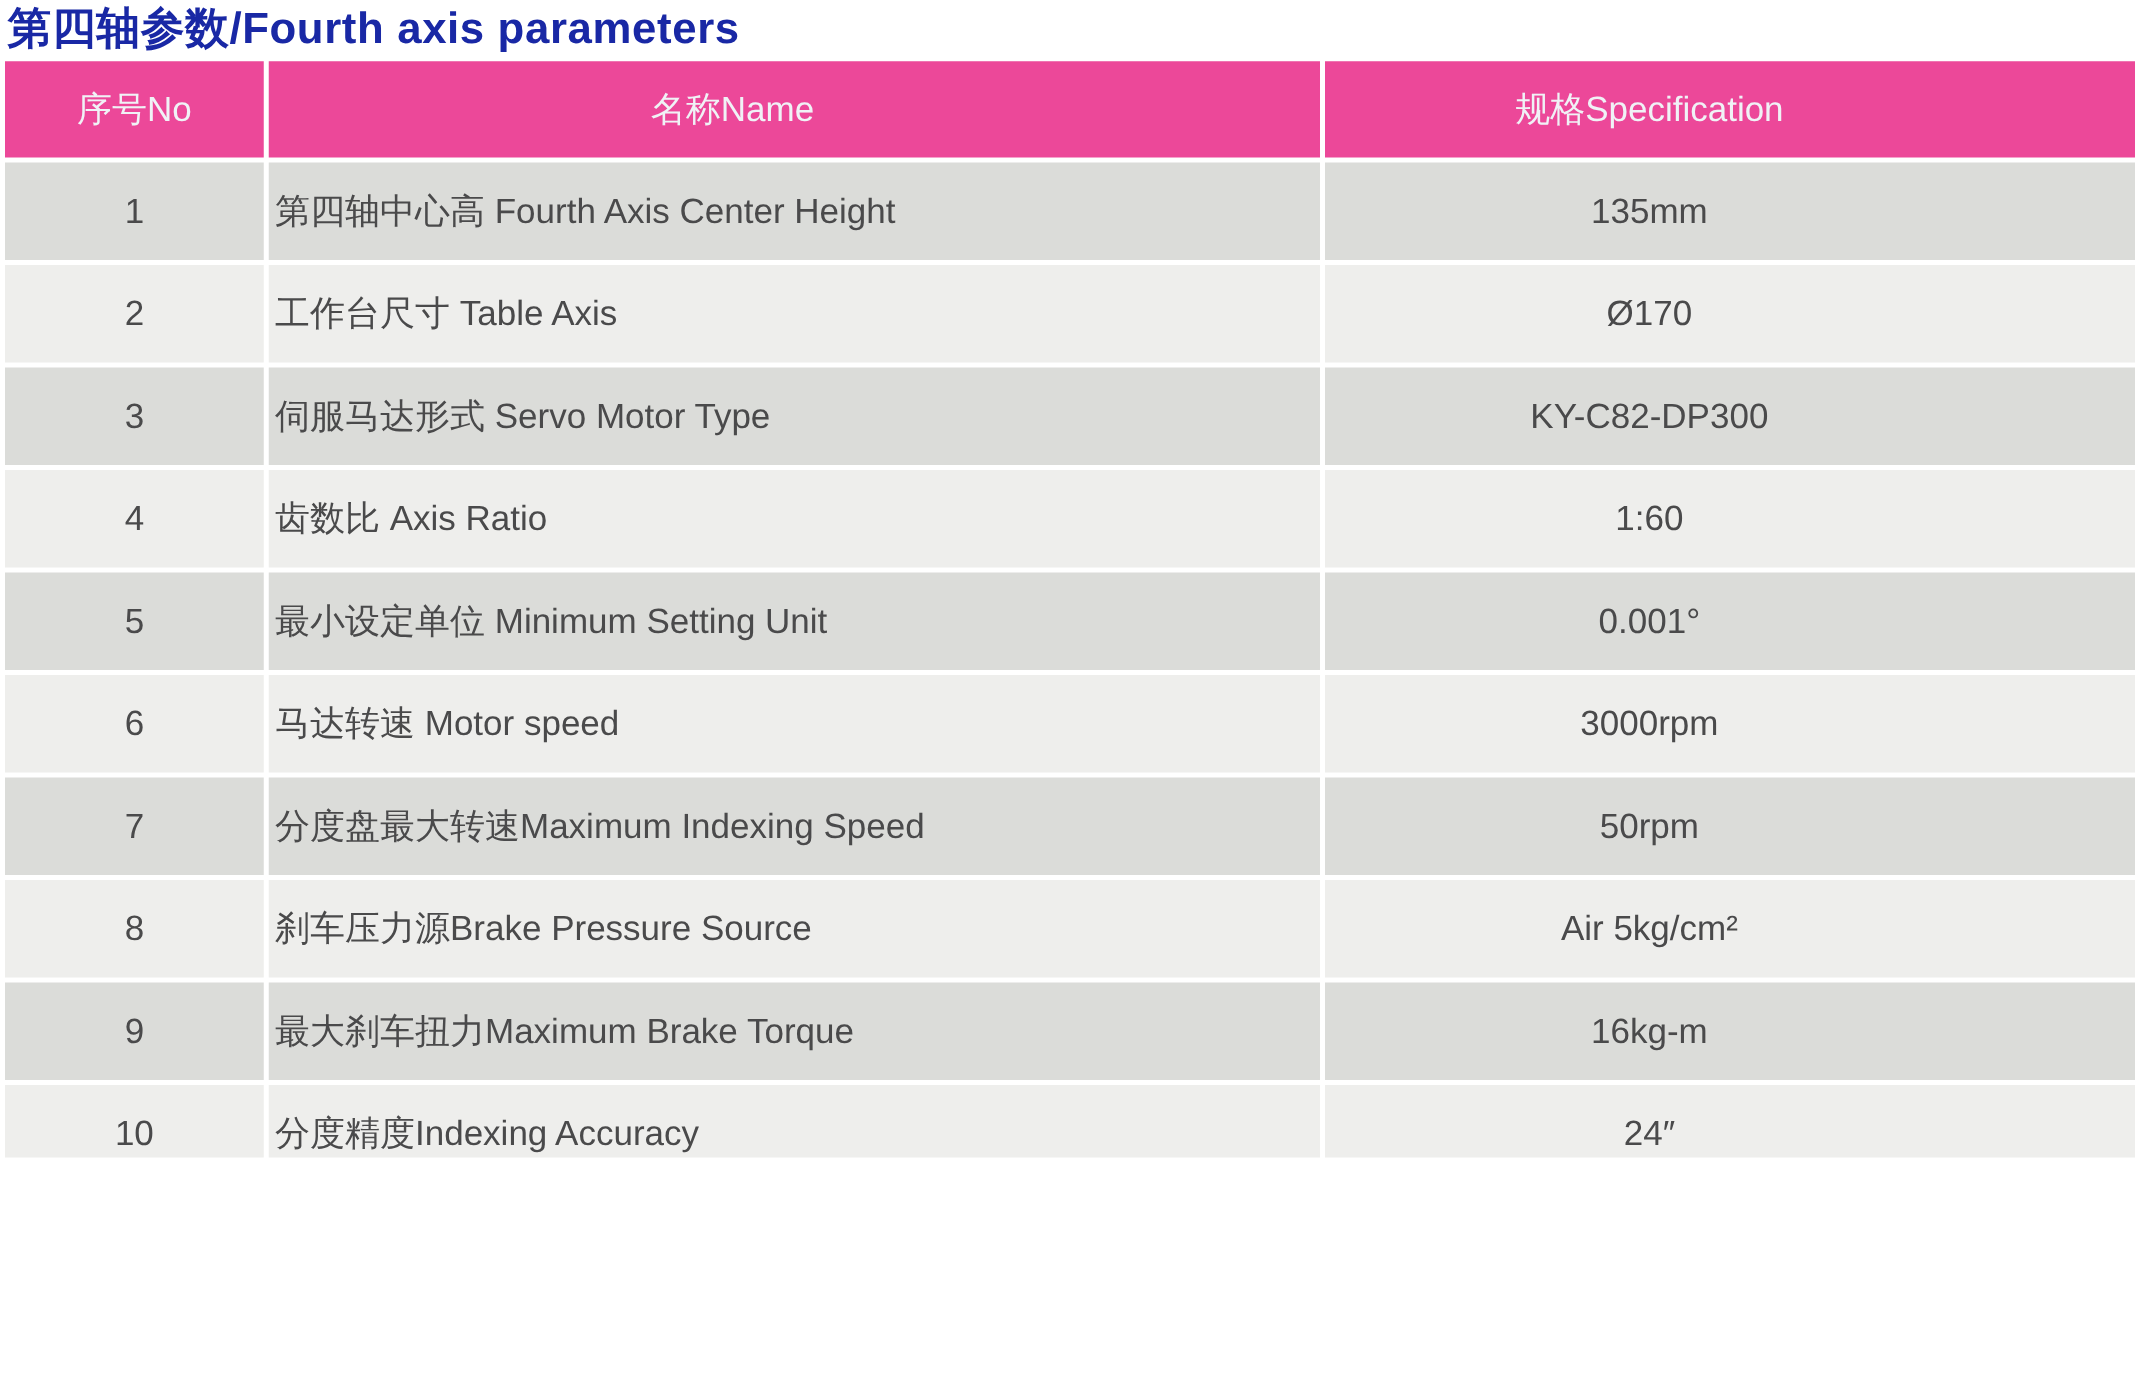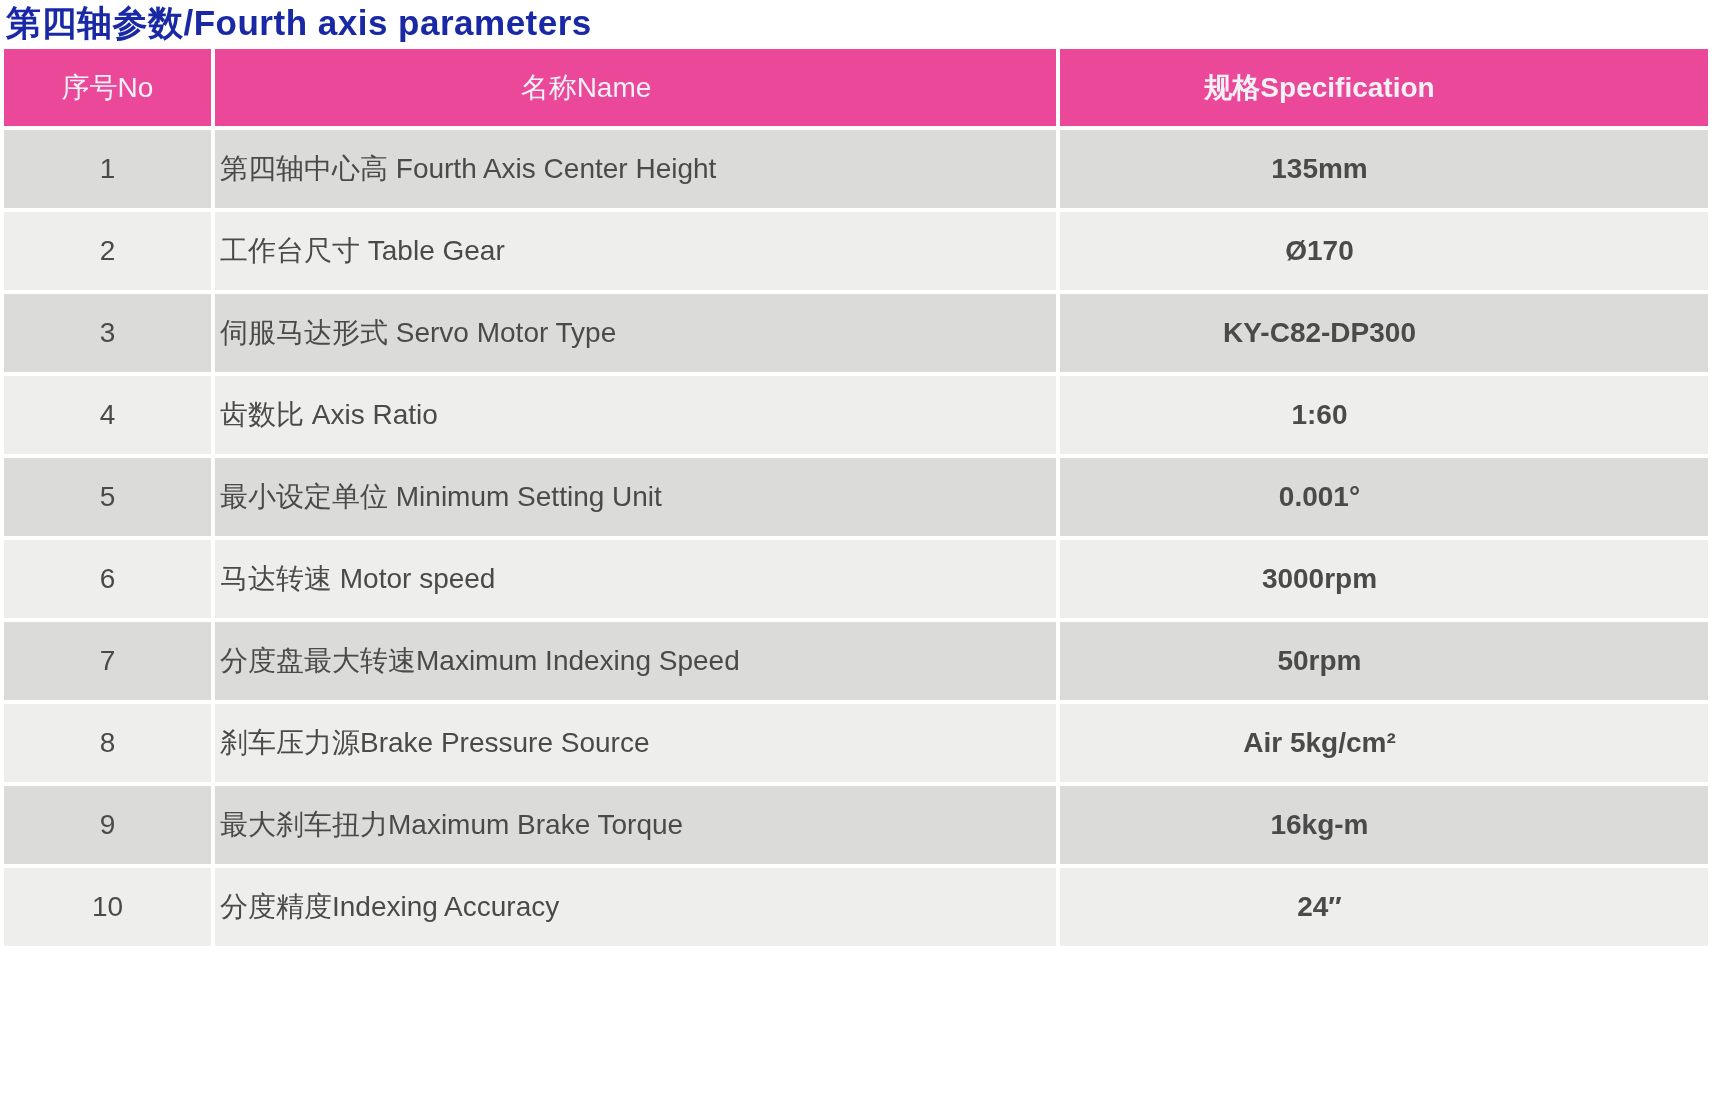--- a/index.html
+++ b/index.html
@@ -6,21 +6,21 @@
     margin: 0;
     padding: 0;
     background: #ffffff;
     width: 1716px;
     height: 1118px;
     overflow: hidden;
     font-family: "Liberation Sans", "DejaVu Sans", sans-serif;
   }
   .page {
     width: 1716px;
-    height: 1117px;
+    height: 926px;
     overflow: hidden;
   }
   .title {
     margin: 0;
     padding: 3px 0 0 6px;
     height: 45px;
     box-sizing: border-box;
     font-size: 35px;
     line-height: 40px;
     font-weight: bold;
@@ -60,21 +60,20 @@
     text-align: left;
     padding-left: 5px;
   }
   th.col-name {
     text-align: center;
     padding-right: 100px;
   }
   th.col-spec, td.col-spec {
     text-align: center;
     padding-right: 130px;
-    font-weight: bold;
   }
   tbody tr.row-odd  td { background: #dbdcd9; }
   tbody tr.row-even td { background: #eeeeec; }
 </style>
 </head>
 <body>
 
 <div class="page">
 
   <h1 class="title">第四轴参数/Fourth axis parameters</h1>
@@ -93,21 +92,21 @@
       </tr>
     </thead>
     <tbody>
       <tr class="row-odd">
         <td class="col-no">1</td>
         <td class="col-name">第四轴中心高 Fourth Axis Center Height</td>
         <td class="col-spec">135mm</td>
       </tr>
       <tr class="row-even">
         <td class="col-no">2</td>
-        <td class="col-name">工作台尺寸 Table Gear</td>
+        <td class="col-name">工作台尺寸 Table Axis</td>
         <td class="col-spec">Ø170</td>
       </tr>
       <tr class="row-odd">
         <td class="col-no">3</td>
         <td class="col-name">伺服马达形式 Servo Motor Type</td>
         <td class="col-spec">KY-C82-DP300</td>
       </tr>
       <tr class="row-even">
         <td class="col-no">4</td>
         <td class="col-name">齿数比 Axis Ratio</td>

